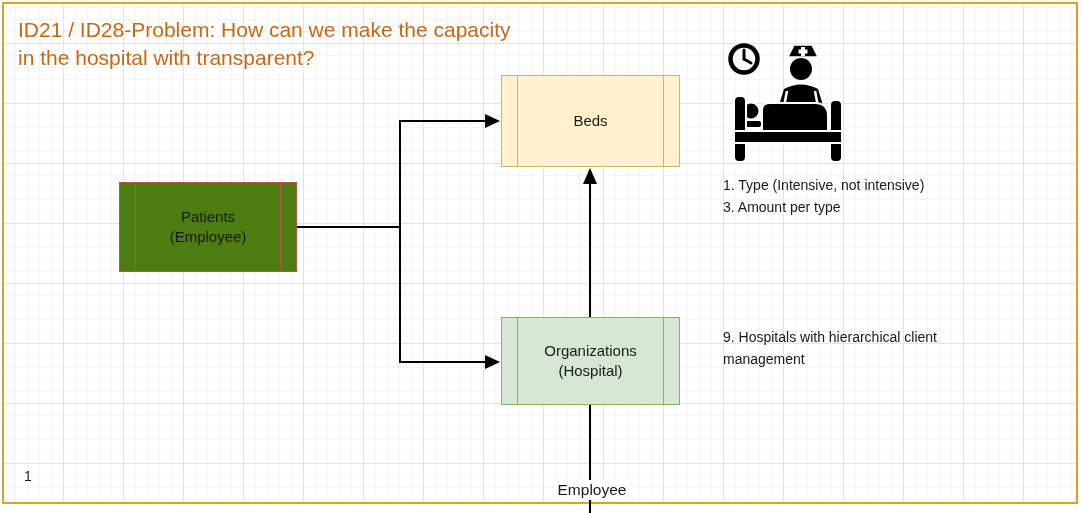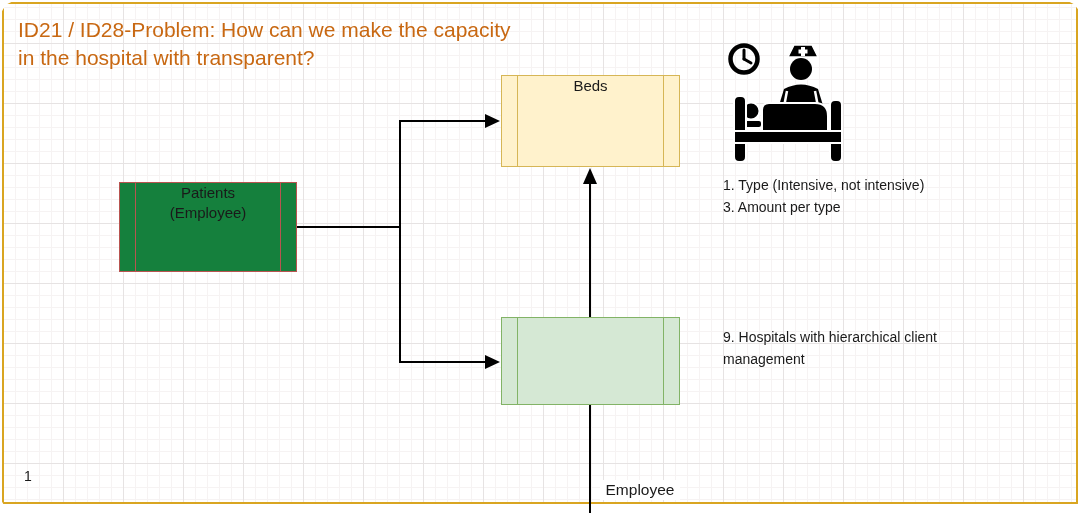--- a/index.html
+++ b/index.html
@@ -2,21 +2,20 @@
 <html><head>
 <meta charset="utf-8">
 <style>
   html,body{margin:0;padding:0;}
   .page{
     position:relative;
     width:1081px;height:513px;
     background:#ffffff;
     font-family:"Liberation Sans", sans-serif;
     overflow:hidden;
-    border-radius:20px;
   }
   .canvas{
     position:absolute;left:2px;top:2px;width:1076px;height:502px;
     box-sizing:border-box;
     border:2px solid #D9A521;
     background-color:#ffffff;
     background-image:
       linear-gradient(#e6e3e3 1px, transparent 1px),
       linear-gradient(90deg, #e6e3e3 1px, transparent 1px),
       linear-gradient(#f6f3f3 1px, transparent 1px),
@@ -26,21 +25,21 @@
   }
   .title{
     position:absolute;left:18px;top:16px;
     font-size:21px;line-height:28px;
     z-index:2;
   }
   .node{
     position:absolute;
     box-sizing:border-box;
     border:1px solid #000;
-    display:flex;align-items:flex-start;justify-content:center;
+    display:flex;align-items:center;justify-content:center;
     text-align:center;
     font-size:15px;color:#1a1a1a;line-height:20px;
     z-index:2;
   }
   .pline{
     position:absolute;top:0;bottom:0;width:1px;
   }
   .pline.l{left:15px;}
   .pline.r{right:15px;}
   .annot{
@@ -48,21 +47,20 @@
     font-size:14px;line-height:21.5px;color:#1a1a1a;
     z-index:2;
   }
   .edge-label{
     position:absolute;
     font-size:15.5px;color:#1a1a1a;
     background:#ffffff;
     text-align:center;
     z-index:4;
     padding:1px 2px;
-    margin-left:48px;
   }
   .page-number{
     position:absolute;left:24px;top:468px;
     font-size:14px;color:#1a1a1a;z-index:2;
   }
   .connectors{
     position:absolute;left:0;top:0;z-index:3;
     pointer-events:none;
   }
   .icon-group{
@@ -80,32 +78,36 @@
     <div>ID21 / ID28-Problem: How can we make the capacity</div>
     <div>in the hospital with transparent?</div>
   </div>
 
   <div class="node" style="left: 501px; top: 75px; width: 179px; height: 92px; background-color: rgb(255, 242, 204); border-color: rgb(214, 182, 86);">
     <span class="pline l" style="background-color: rgb(214, 182, 86);"></span>
     <span class="pline r" style="background-color: rgb(214, 182, 86);"></span>
     <span>Beds</span>
   </div>
 
-  <div class="node" style="left: 119px; top: 182px; width: 178px; height: 90px; background-color: #15803d; border-color: rgb(184, 84, 80);">
+  <div class="node" style="left: 119px; top: 182px; width: 178px; height: 90px; background-color: #4d7c0f; border-color: rgb(184, 84, 80);">
     <span class="pline l" style="background-color: rgb(184, 84, 80);"></span>
     <span class="pline r" style="background-color: rgb(184, 84, 80);"></span>
     <span>
       <div>Patients</div>
       <div>(Employee)</div>
     </span>
   </div>
 
   <div class="node" style="left: 501px; top: 317px; width: 179px; height: 88px; background-color: rgb(213, 232, 212); border-color: rgb(130, 179, 102);">
     <span class="pline l" style="background-color: rgb(130, 179, 102);"></span>
     <span class="pline r" style="background-color: rgb(130, 179, 102);"></span>
+    <span>
+      <div>Organizations</div>
+      <div>(Hospital)</div>
+    </span>
   </div>
 
   <div class="annot" style="left:723px;top:175px;">
     <div>1. Type (Intensive, not intensive)</div>
     <div>3. Amount per type</div>
   </div>
   <div class="annot" style="left:723px;top:327px;width:296px;">9. Hospitals with hierarchical client management</div>
 
   <div class="page-number">1</div>
 

